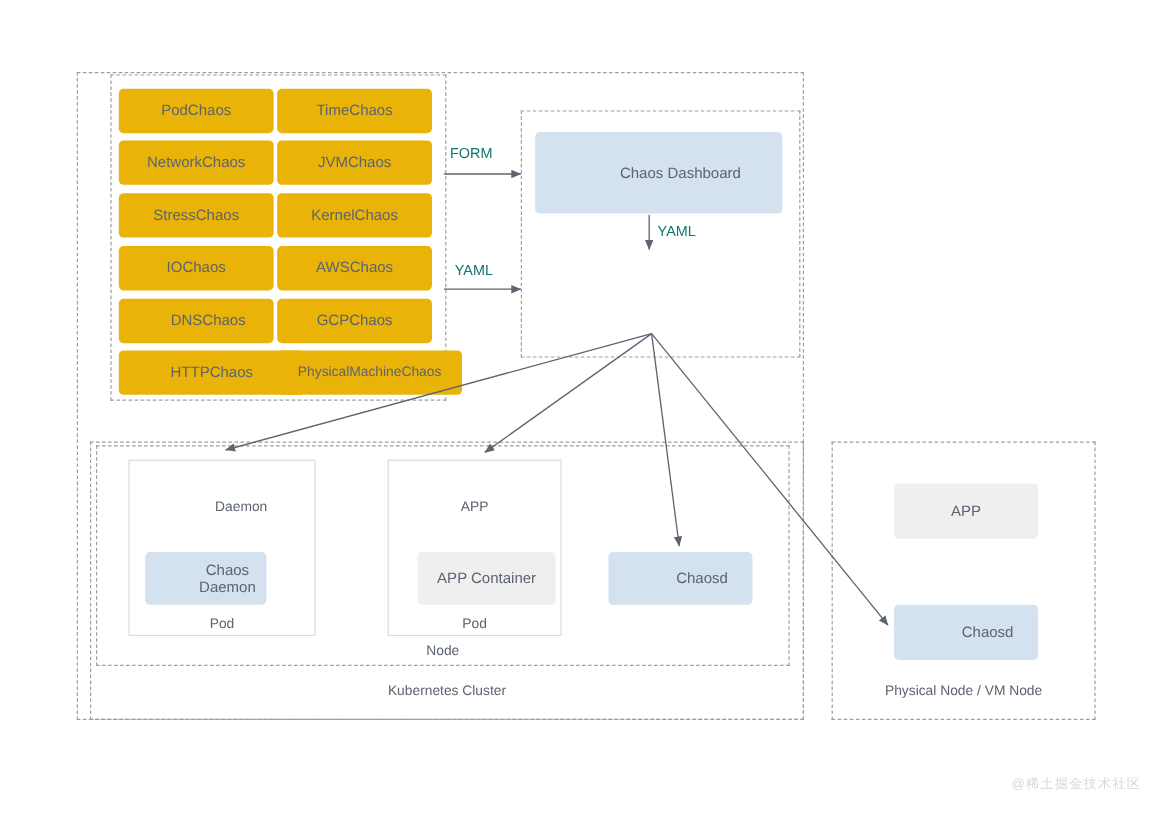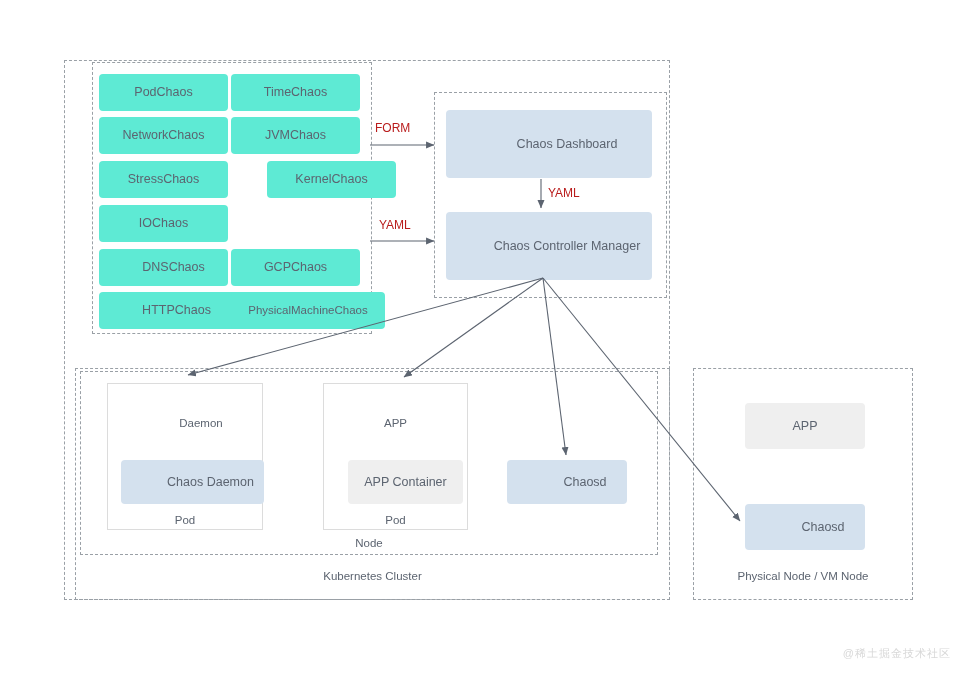--- a/index.html
+++ b/index.html
@@ -26,35 +26,35 @@
     background:#ffffff;
   }
   .chip{
     position:absolute;
     box-sizing:border-box;
     border-radius:4px;
     display:flex;align-items:center;justify-content:center;
     text-align:center;
     line-height:1.15;
   }
-  .pink{background:#5eead4;color:#5c6470;font-size:12.5px;}
+  .pink{background:#eab308;color:#5c6470;font-size:12.5px;}
   .blue{background:#d4e1ee;color:#5c6470;font-size:12.5px;padding-left:36px;}
   .grey{background:#efefef;color:#5c6470;font-size:12.5px;}
 
   .caption{
     position:absolute;
     font-size:11.5px;
     color:#5c6470;
     text-align:center;
     white-space:nowrap;
   }
   .arrowlabel{
     position:absolute;
     font-size:12px;
-    color:#b91c1c;
+    color:#0f766e;
     white-space:nowrap;
   }
   .watermark{
     position:absolute;
     right:24px;bottom:20px;
     font-size:11px;
     color:#d8d8d8;
     letter-spacing:1px;
     white-space:nowrap;
   }
@@ -80,26 +80,29 @@
   <div class="chip pink" style="left:99px;top:117px;width:129px;height:37px;">
       <span>NetworkChaos</span>
     </div>
   <div class="chip pink" style="left:231px;top:117px;width:129px;height:37px;">
       <span>JVMChaos</span>
     </div>
 
   <div class="chip pink" style="left:99px;top:161px;width:129px;height:37px;">
       <span>StressChaos</span>
     </div>
-  <div class="chip pink" style="left:231px;top:161px;width:129px;height:37px;margin-left:36px;">
+  <div class="chip pink" style="left:231px;top:161px;width:129px;height:37px;">
       <span>KernelChaos</span>
     </div>
 
   <div class="chip pink" style="left:99px;top:205px;width:129px;height:37px;align-items:center;">
       <span>IOChaos</span>
+    </div>
+  <div class="chip pink" style="left:231px;top:205px;width:129px;height:37px;">
+      <span>AWSChaos</span>
     </div>
 
   <div class="chip pink" style="left:99px;top:249px;width:129px;height:37px;padding-left:20px;">
       <span>DNSChaos</span>
     </div>
   <div class="chip pink" style="left:231px;top:249px;width:129px;height:37px;">
       <span>GCPChaos</span>
     </div>
 
   <div class="chip pink" style="left:99px;top:292px;width:155px;height:37px;">
@@ -107,38 +110,35 @@
     </div>
   <div class="chip pink" style="left:231px;top:292px;width:154px;height:37px;font-size:11.5px;">
       <span>PhysicalMachineChaos</span>
     </div>
 
   <div class="dashed" style="left:434px;top:92px;width:233px;height:206px;"></div>
 
   <div class="chip blue" style="left:446px;top:110px;width:206px;height:68px;">
       <span>Chaos Dashboard</span>
     </div>
-  <div class="chip blue" style="left:446px;top:212px;width:206px;height:68px;">
-      <span>Chaos Controller Manager</span>
-    </div>
 
   <div class="arrowlabel" style="left:548px;top:186px;">YAML</div>
 
   <div class="arrowlabel" style="left:375px;top:121px;">FORM</div>
   <div class="arrowlabel" style="left:379px;top:218px;">YAML</div>
 
   <div class="dashed" style="left:75px;top:368px;width:595px;height:232px;"></div>
   <div class="caption" style="left:75px;top:570px;width:595px;">Kubernetes Cluster</div>
 
   <div class="dashed" style="left:80px;top:371px;width:578px;height:184px;"></div>
   <div class="caption" style="left:80px;top:537px;width:578px;">Node</div>
 
   <div class="solid" style="left:107px;top:383px;width:156px;height:147px;"></div>
   <div class="caption" style="left:107px;top:417px;width:188px;">Daemon</div>
-  <div class="chip blue" style="left:121px;top:460px;width:143px;height:44px;">
+  <div class="chip blue" style="left:121px;top:460px;width:101px;height:44px;">
       <span>Chaos Daemon</span>
     </div>
   <div class="caption" style="left:107px;top:514px;width:156px;">Pod</div>
 
   <div class="solid" style="left:323px;top:383px;width:145px;height:147px;"></div>
   <div class="caption" style="left:323px;top:417px;width:145px;">APP</div>
   <div class="chip grey" style="left:348px;top:460px;width:115px;height:44px;">
       <span>APP Container</span>
     </div>
   <div class="caption" style="left:323px;top:514px;width:145px;">Pod</div>

